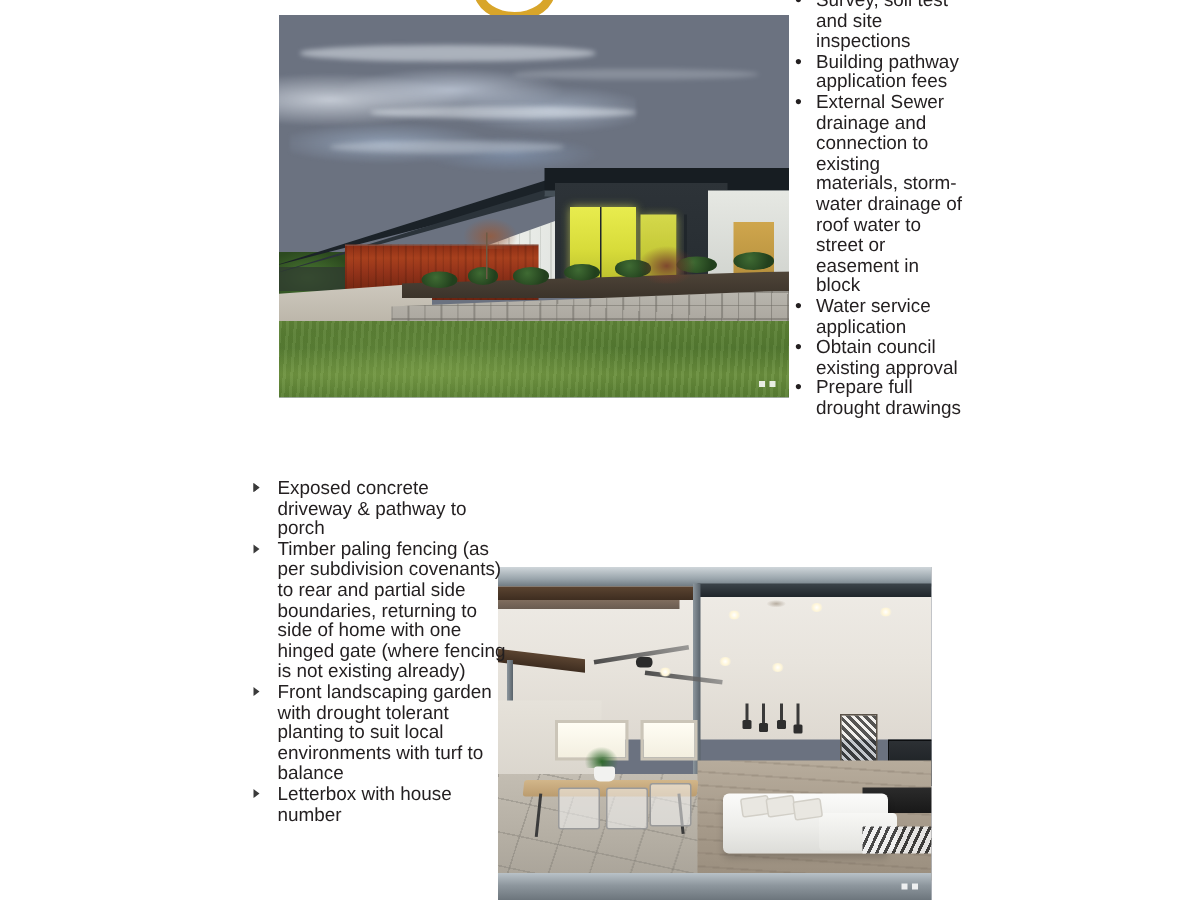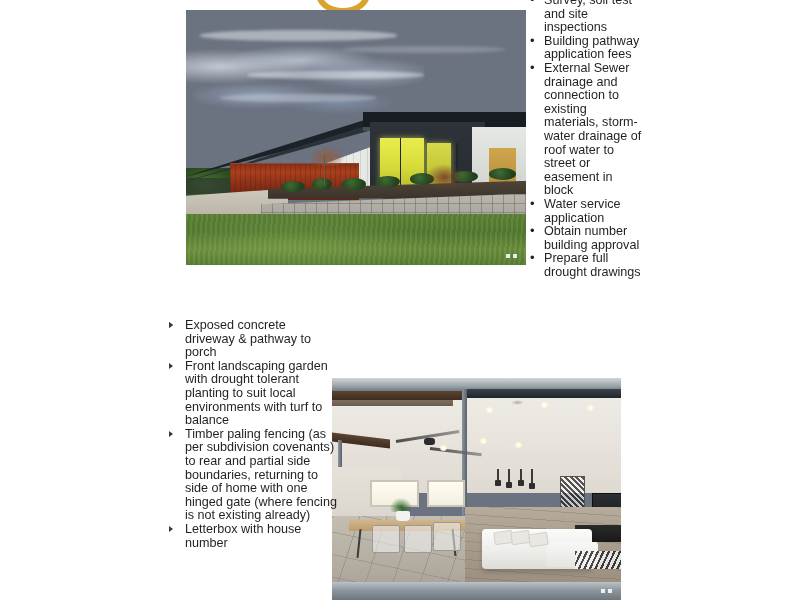--- a/index.html
+++ b/index.html
@@ -626,41 +626,41 @@
   <li>
     <span class="marker">•</span>
     <span>External Sewer drainage and connection to existing materials, storm-water drainage of roof water to street or easement in block</span>
   </li>
   <li>
     <span class="marker">•</span>
     <span>Water service application</span>
   </li>
   <li>
     <span class="marker">•</span>
-    <span>Obtain number building approval</span>
+    <span>Obtain council existing approval</span>
   </li>
   <li>
     <span class="marker">•</span>
     <span>Prepare full drought drawings</span>
   </li>
 </ul>
 
 <ul class="list" id="list-stage2">
   <li>
     <span class="marker"></span>
   </li>
   <li>
     <span class="marker"></span>
     <span>Exposed concrete driveway &amp; pathway to porch</span>
   </li>
   <li>
     <span class="marker"></span>
+    <span>Timber paling fencing (as per subdivision covenants) to rear and partial side boundaries, returning to side of home with one hinged gate (where fencing is not existing already)</span>
+  </li>
+  <li>
+    <span class="marker"></span>
     <span>Front landscaping garden with drought tolerant planting to suit local environments with turf to balance</span>
-  </li>
-  <li>
-    <span class="marker"></span>
-    <span>Timber paling fencing (as per subdivision covenants) to rear and partial side boundaries, returning to side of home with one hinged gate (where fencing is not existing already)</span>
   </li>
   <li>
     <span class="marker"></span>
     <span> Letterbox with house number</span>
   </li>
 </ul>
 
 </body></html>

